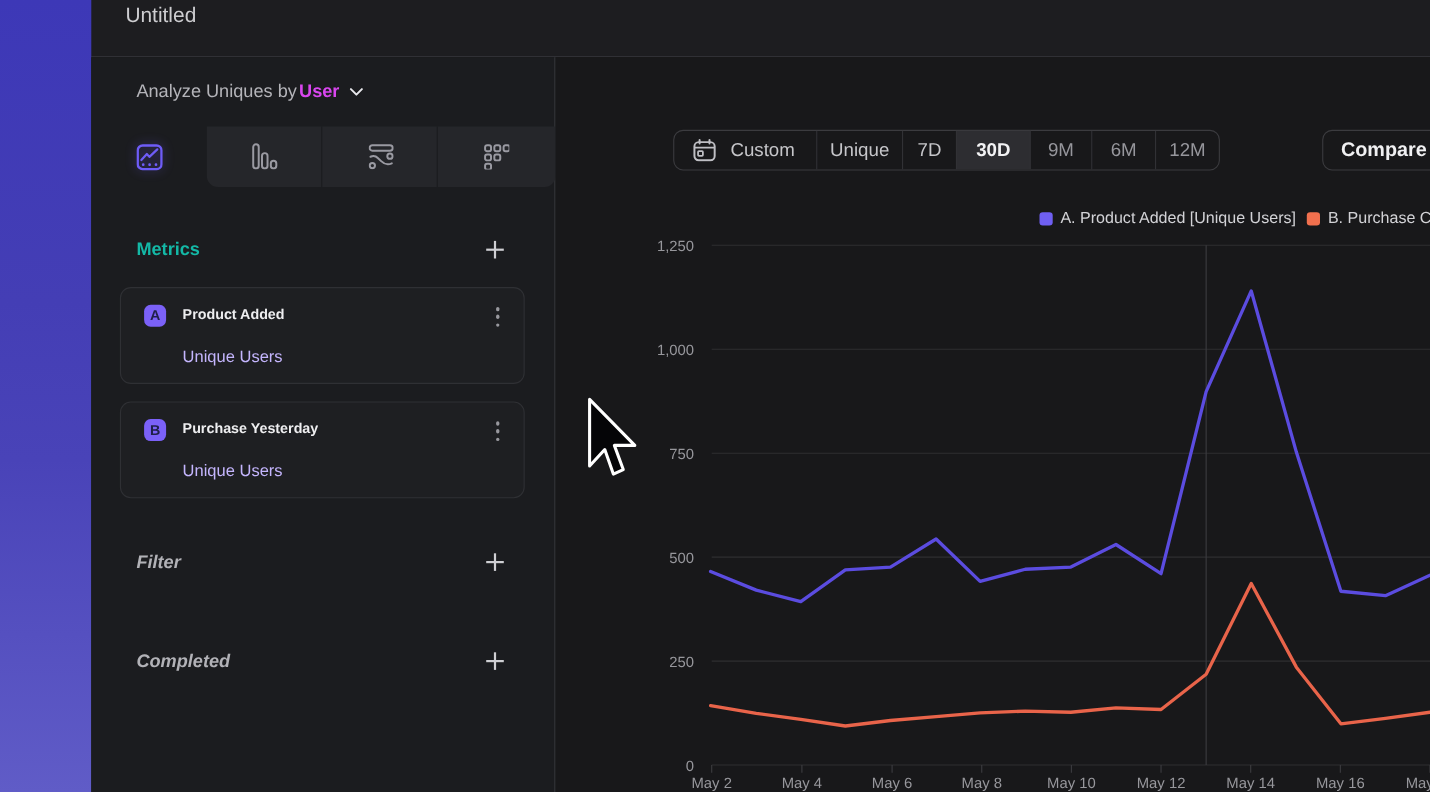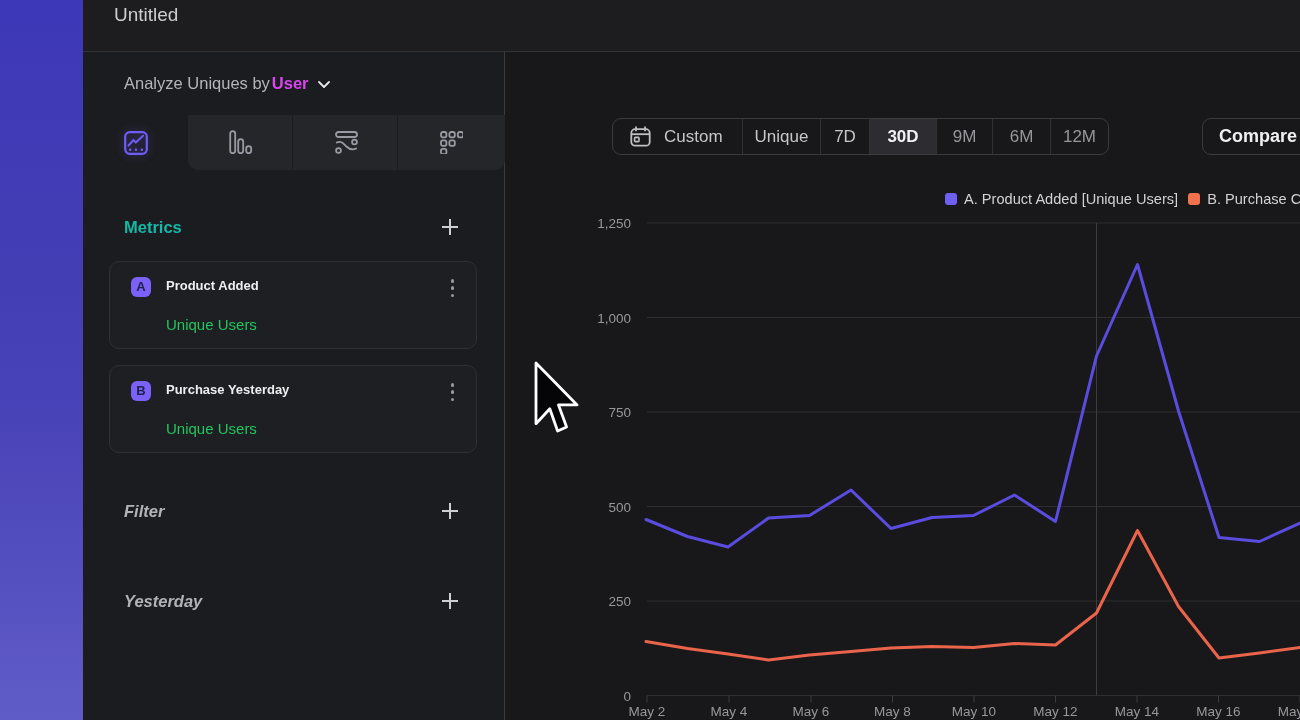--- a/index.html
+++ b/index.html
@@ -22,21 +22,21 @@
 .tabsep { position:absolute; top:0; width:1px; height:55px; background:#1b1c1f; }
 
 .sechead { position:absolute; left:41px; font-size:16.5px; font-weight:700; color:#14b8a6; }
 .plus { position:absolute; left:357px; width:20px; height:20px; }
 .plus:before, .plus:after { content:""; position:absolute; background:#cfcfd3; }
 .plus:before { left:2px; top:9.2px; width:16px; height:1.5px; }
 .plus:after { left:9.2px; top:2px; width:1.5px; height:16px; }
 .card { position:absolute; left:26px; width:368px; height:88px; background:#1e1f22; border:1px solid #2f3034; border-radius:10px; }
 .badge { position:absolute; left:21px; top:15px; width:20px; height:20px; border-radius:6px; background:#7b61f8; color:#20204a; font-size:13px; font-weight:700; text-align:center; line-height:20px; }
 .ctitle { position:absolute; left:56px; top:16px; font-size:13px; font-weight:700; color:#eeeef0; }
-.csub { position:absolute; left:56px; top:54px; font-size:15px; color:#22c55e; }
+.csub { position:absolute; left:56px; top:54px; font-size:15px; color:#c4b5fd; }
 .kebab { position:absolute; right:21.5px; top:17px; width:4px; }
 .kebab i { display:block; width:3.5px; height:3.5px; border-radius:50%; background:#98989e; margin-bottom:3.8px; }
 .dimhead { color:#b2b2b7;font-style:italic; }
 
 #chart { left:505px; top:52px; width:795px; height:668px; background:#18181a; }
 .seg { position:absolute; left:79px; top:66px; height:37px; border:1px solid #3b3b3f; border-radius:9px; display:flex; align-items:stretch; color:#c6c6ca; font-size:17px;margin-left:28px; }
 .seg .s { display:flex; align-items:center; justify-content:center; border-right:1px solid #313135; white-space:nowrap; box-sizing:border-box; }
 .seg .s:last-child { border-right:none; }
 .seg .dim { color:#96969c; }
 .seg .sel { background:#2d2d31; color:#f2f2f4; font-weight:700; }
@@ -114,21 +114,21 @@
       <div class="kebab">
           <i></i>
           <i></i>
           <i></i>
         </div>
       <div class="csub">Unique Users</div>
     </div>
 
     <div class="sechead dimhead" style="top:450px">Filter</div>
     <div class="plus" style="top:449px"></div>
-    <div class="sechead dimhead" style="top:540px">Yesterday</div>
+    <div class="sechead dimhead" style="top:540px">Completed</div>
     <div class="plus" style="top:539px"></div>
   </div>
 
   <div id="chart" class="abs">
     <div class="seg">
       <div class="s" style="width:130px;justify-content:flex-start;padding-left:17px"><svg width="21" height="21" viewBox="0 0 21 21" style="margin-right:13px">
             <rect x="1.3" y="3.2" width="18.4" height="16.5" rx="3.8" fill="none" stroke="#bfbfc4" stroke-width="1.8"></rect>
             <path d="M1.6 8.2 H19.4" stroke="#bfbfc4" stroke-width="1.8"></path>
             <path d="M6 1.2 V4.4 M15 1.2 V4.4" stroke="#bfbfc4" stroke-width="1.8" stroke-linecap="round"></path>
             <rect x="4.6" y="11.4" width="4.4" height="4.2" rx="0.8" fill="none" stroke="#bfbfc4" stroke-width="1.6"></rect>

